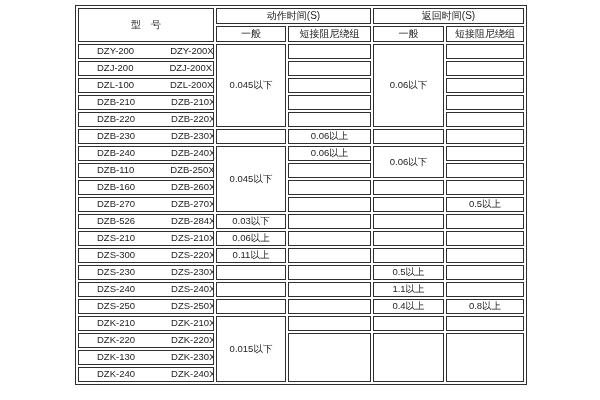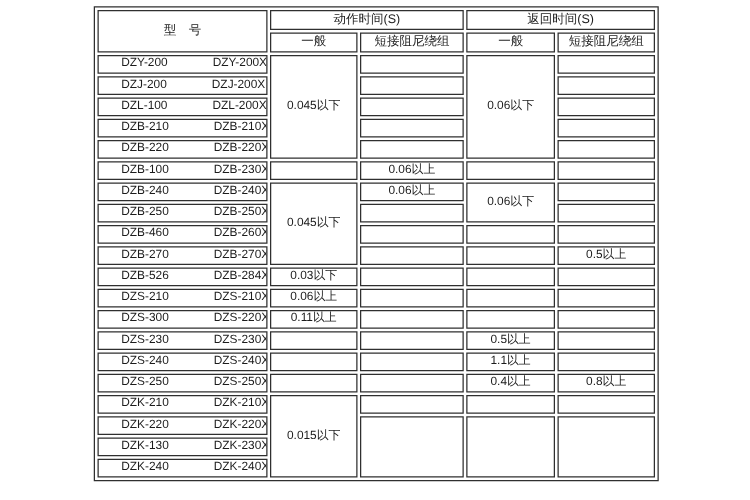--- a/index.html
+++ b/index.html
@@ -76,40 +76,40 @@
         <td class="model-cell"><span>DZB-210</span><span>DZB-210X</span></td>
         <td></td>
         <td></td>
       </tr>
       <tr>
         <td class="model-cell"><span>DZB-220</span><span>DZB-220X</span></td>
         <td></td>
         <td></td>
       </tr>
       <tr>
-        <td class="model-cell"><span>DZB-100</span><span>DZB-230X</span></td>
+        <td class="model-cell"><span>DZB-230</span><span>DZB-230X</span></td>
         <td></td>
         <td>0.06以上</td>
         <td></td>
         <td></td>
       </tr>
       <tr>
         <td class="model-cell"><span>DZB-240</span><span>DZB-240X</span></td>
         <td rowspan="4">0.045以下</td>
         <td>0.06以上</td>
         <td rowspan="2">0.06以下</td>
         <td></td>
       </tr>
       <tr>
-        <td class="model-cell"><span>DZB-250</span><span>DZB-250X</span></td>
+        <td class="model-cell"><span>DZB-110</span><span>DZB-250X</span></td>
         <td></td>
         <td></td>
       </tr>
       <tr>
-        <td class="model-cell"><span>DZB-460</span><span>DZB-260X</span></td>
+        <td class="model-cell"><span>DZB-160</span><span>DZB-260X</span></td>
         <td></td>
         <td></td>
         <td></td>
       </tr>
       <tr>
         <td class="model-cell"><span>DZB-270</span><span>DZB-270X</span></td>
         <td></td>
         <td></td>
         <td>0.5以上</td>
       </tr>

